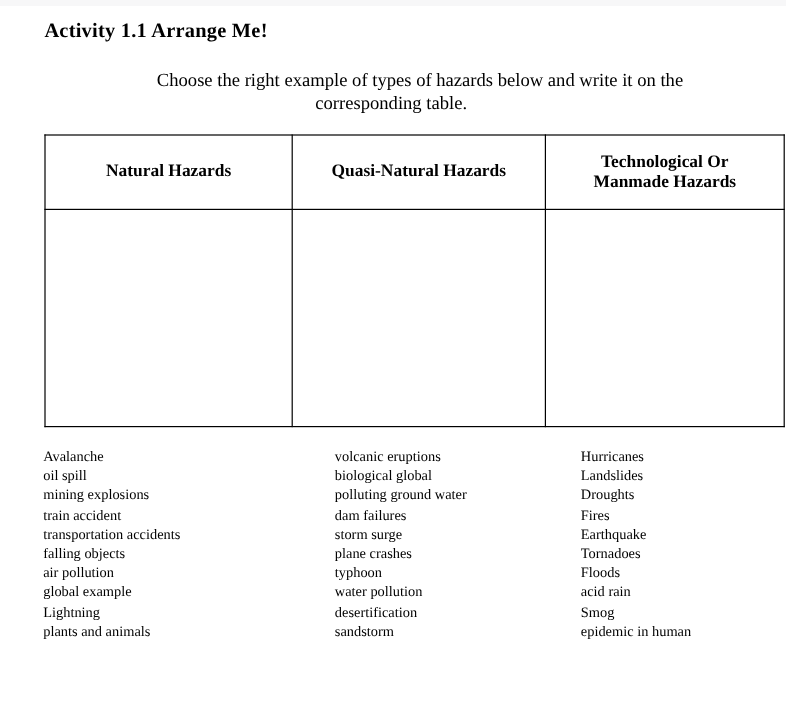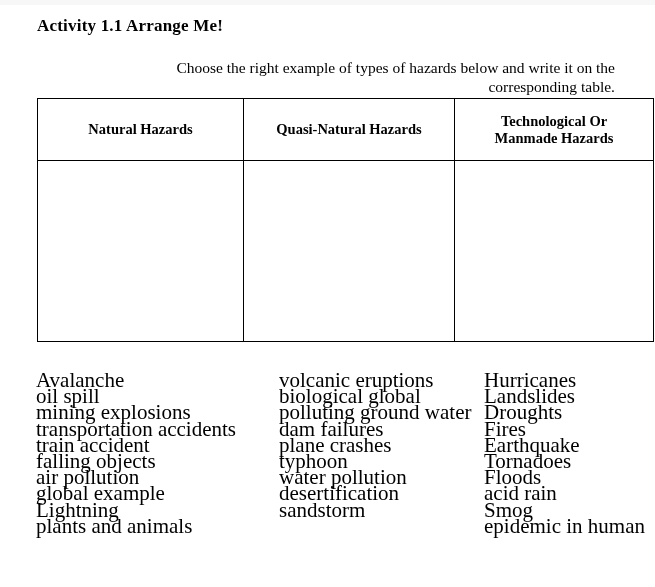--- a/index.html
+++ b/index.html
@@ -41,26 +41,26 @@
     white-space: nowrap;
   }
   .intro {
     position: absolute;
     left: 37px;
     top: 58px;
     width: 578px;
     font-size: 15.5px;
     line-height: 19px;
     text-indent: 48px;
-    text-align: right;
+    text-align: center;
   }
   table.hazard-table {
     position: absolute;
     left: 37px;
-    top: 98px;
+    top: 112px;
     width: 577px;
     border-collapse: collapse;
     table-layout: fixed;
   }
   table.hazard-table td {
     border: 1.6px solid #000000;
     padding: 0;
     vertical-align: middle;
   }
   td.col-a { width: 193px; }
@@ -79,21 +79,21 @@
   }
   .word-lists {
     position: absolute;
     left: 0;
     top: 372px;
     width: 655px;
   }
   .word-col {
     position: absolute;
     top: 0;
-    font-size: 21px;
+    font-size: 12px;
     line-height: 16.2px;
   }
   .word-col.c1 { left: 36px;  width: 240px; }
   .word-col.c2 { left: 279px; width: 200px; }
   .word-col.c3 { left: 484px; width: 175px; }
   .word-item {
     white-space: nowrap;
   }
 </style>
 </head>
@@ -124,34 +124,35 @@
       </tr>
     </tbody>
   </table>
 
   <div class="word-lists">
 
     <div class="word-col c1">
       <div class="word-item">Avalanche</div>
       <div class="word-item">oil spill</div>
       <div class="word-item">mining explosions</div>
+      <div class="word-item">train accident</div>
       <div class="word-item">transportation accidents</div>
-      <div class="word-item">train accident</div>
       <div class="word-item">falling objects</div>
       <div class="word-item">air pollution</div>
       <div class="word-item">global example</div>
       <div class="word-item">Lightning</div>
       <div class="word-item">plants and animals</div>
     </div>
 
     <div class="word-col c2">
       <div class="word-item">volcanic eruptions</div>
       <div class="word-item">biological global</div>
       <div class="word-item">polluting ground water</div>
       <div class="word-item">dam failures</div>
+      <div class="word-item">storm surge</div>
       <div class="word-item">plane crashes</div>
       <div class="word-item">typhoon</div>
       <div class="word-item">water pollution</div>
       <div class="word-item">desertification</div>
       <div class="word-item">sandstorm</div>
     </div>
 
     <div class="word-col c3">
       <div class="word-item">Hurricanes</div>
       <div class="word-item">Landslides</div>

